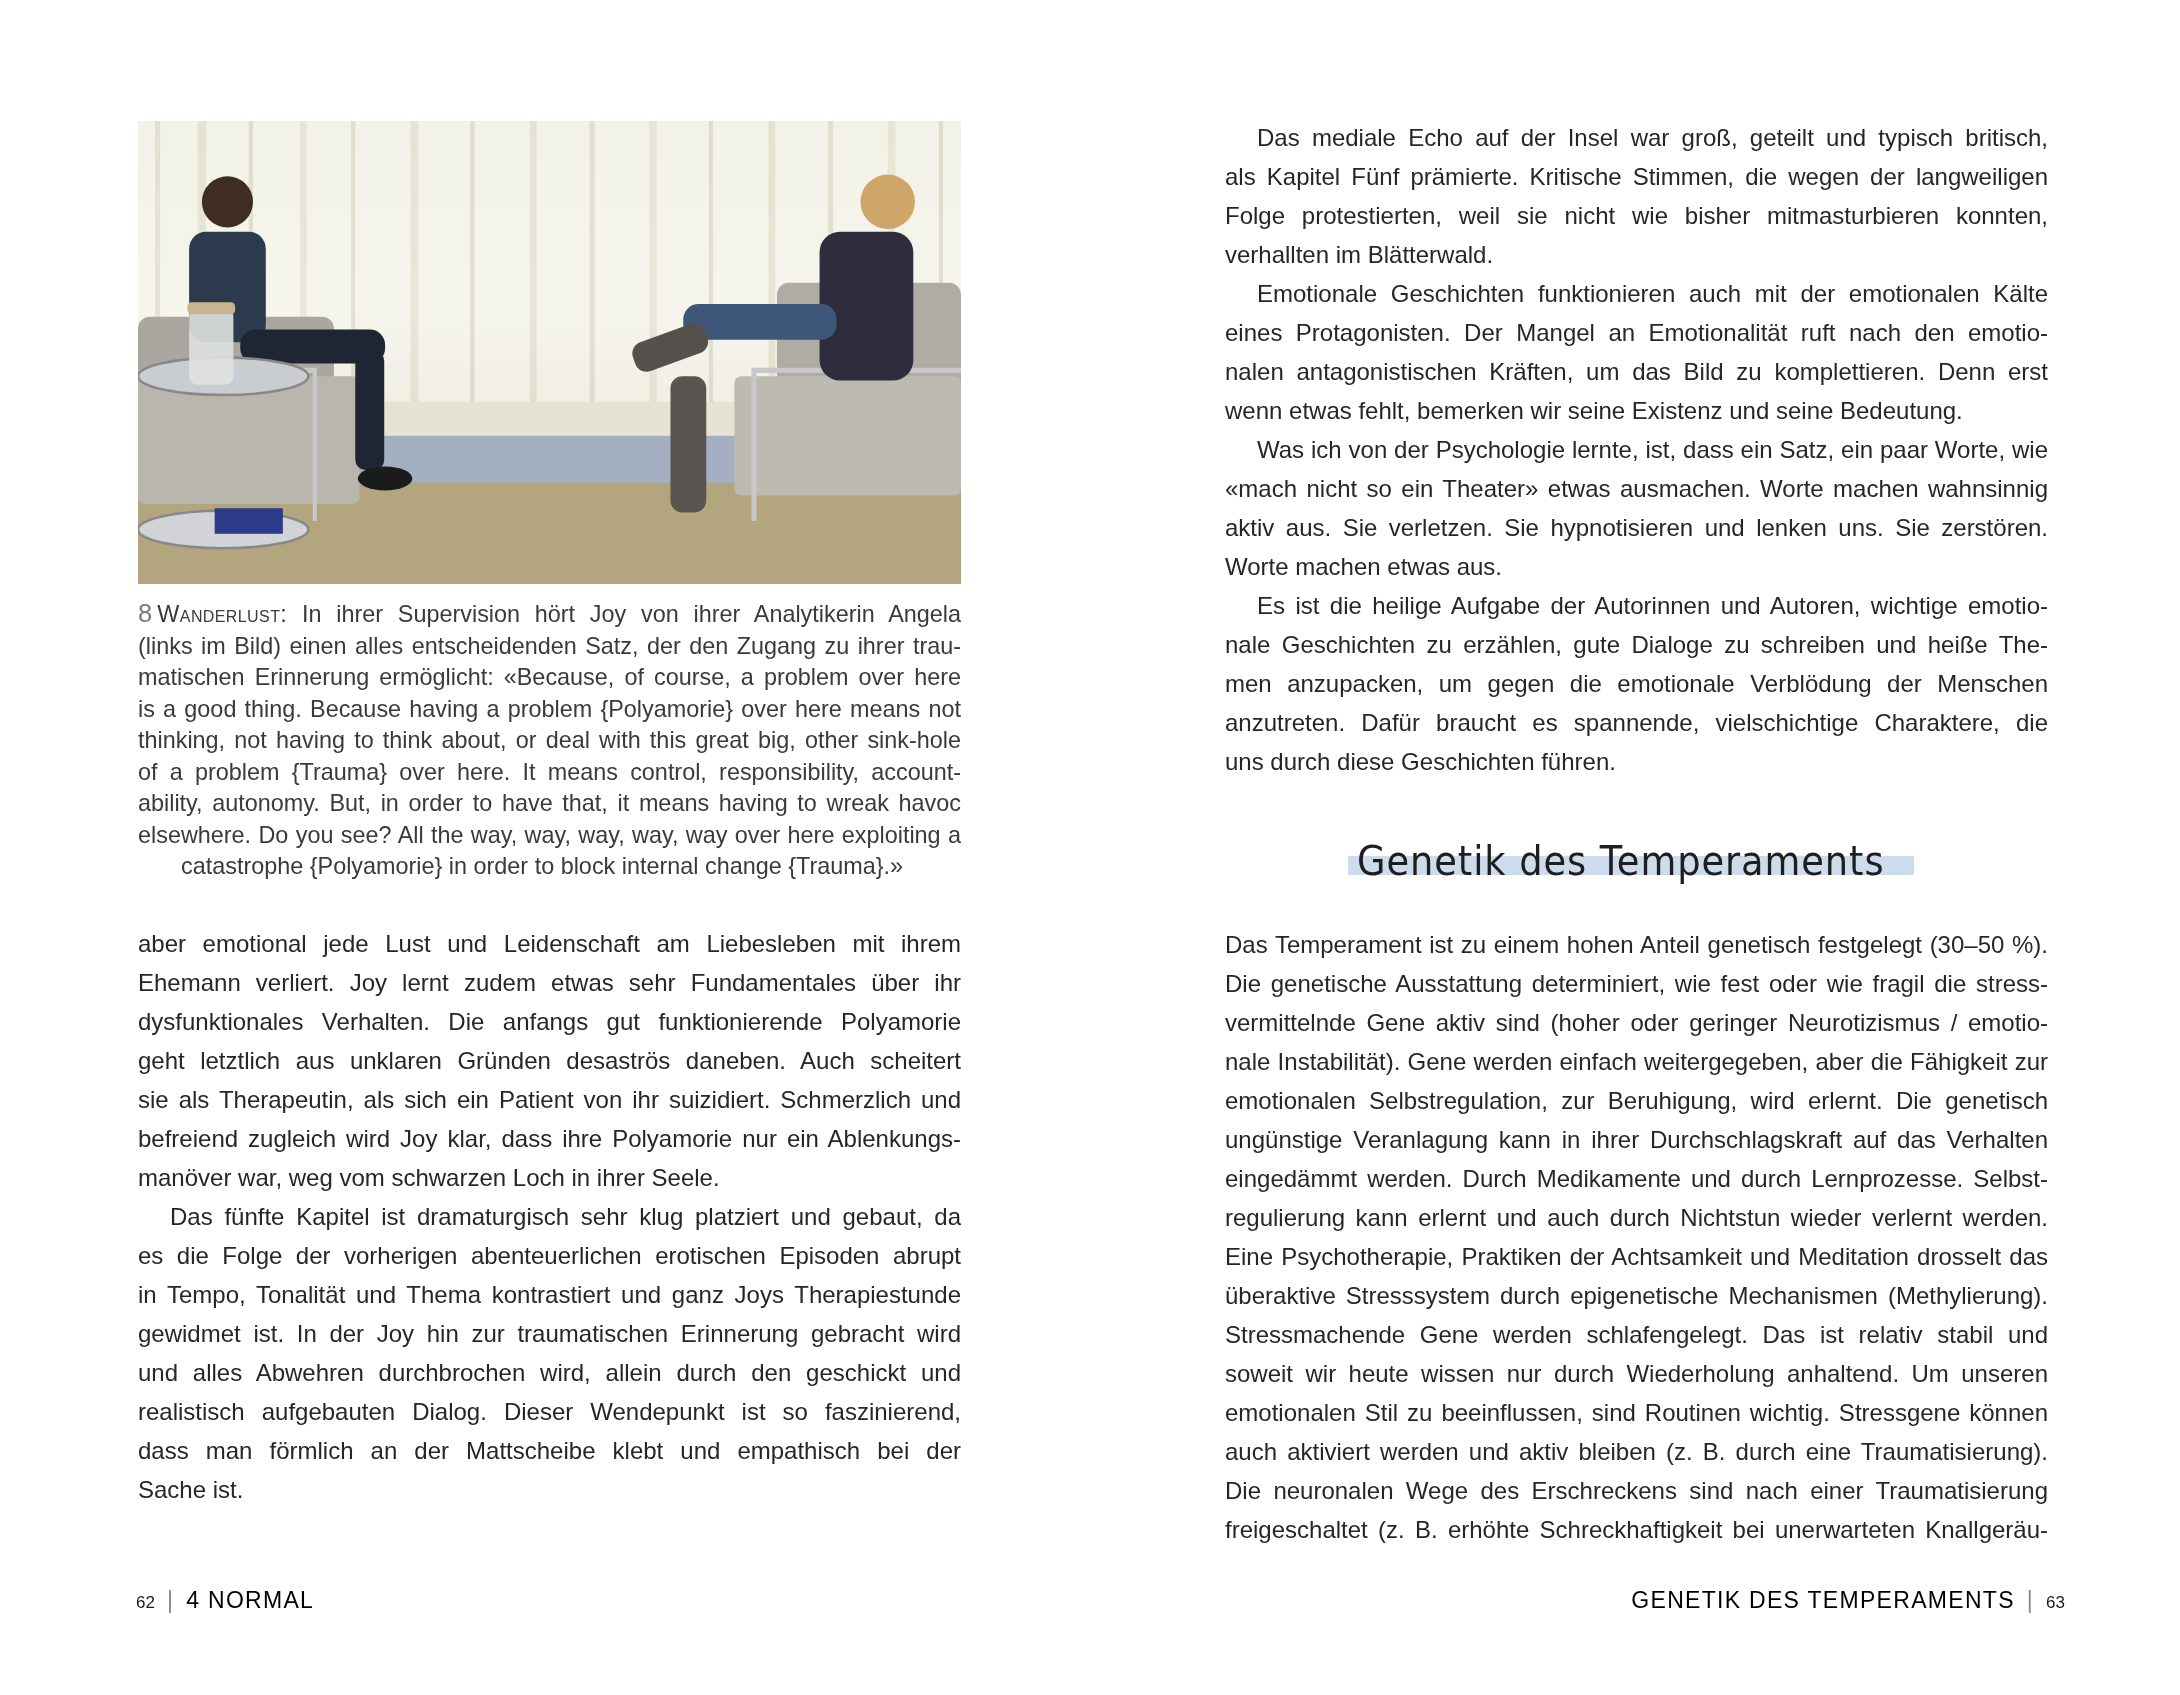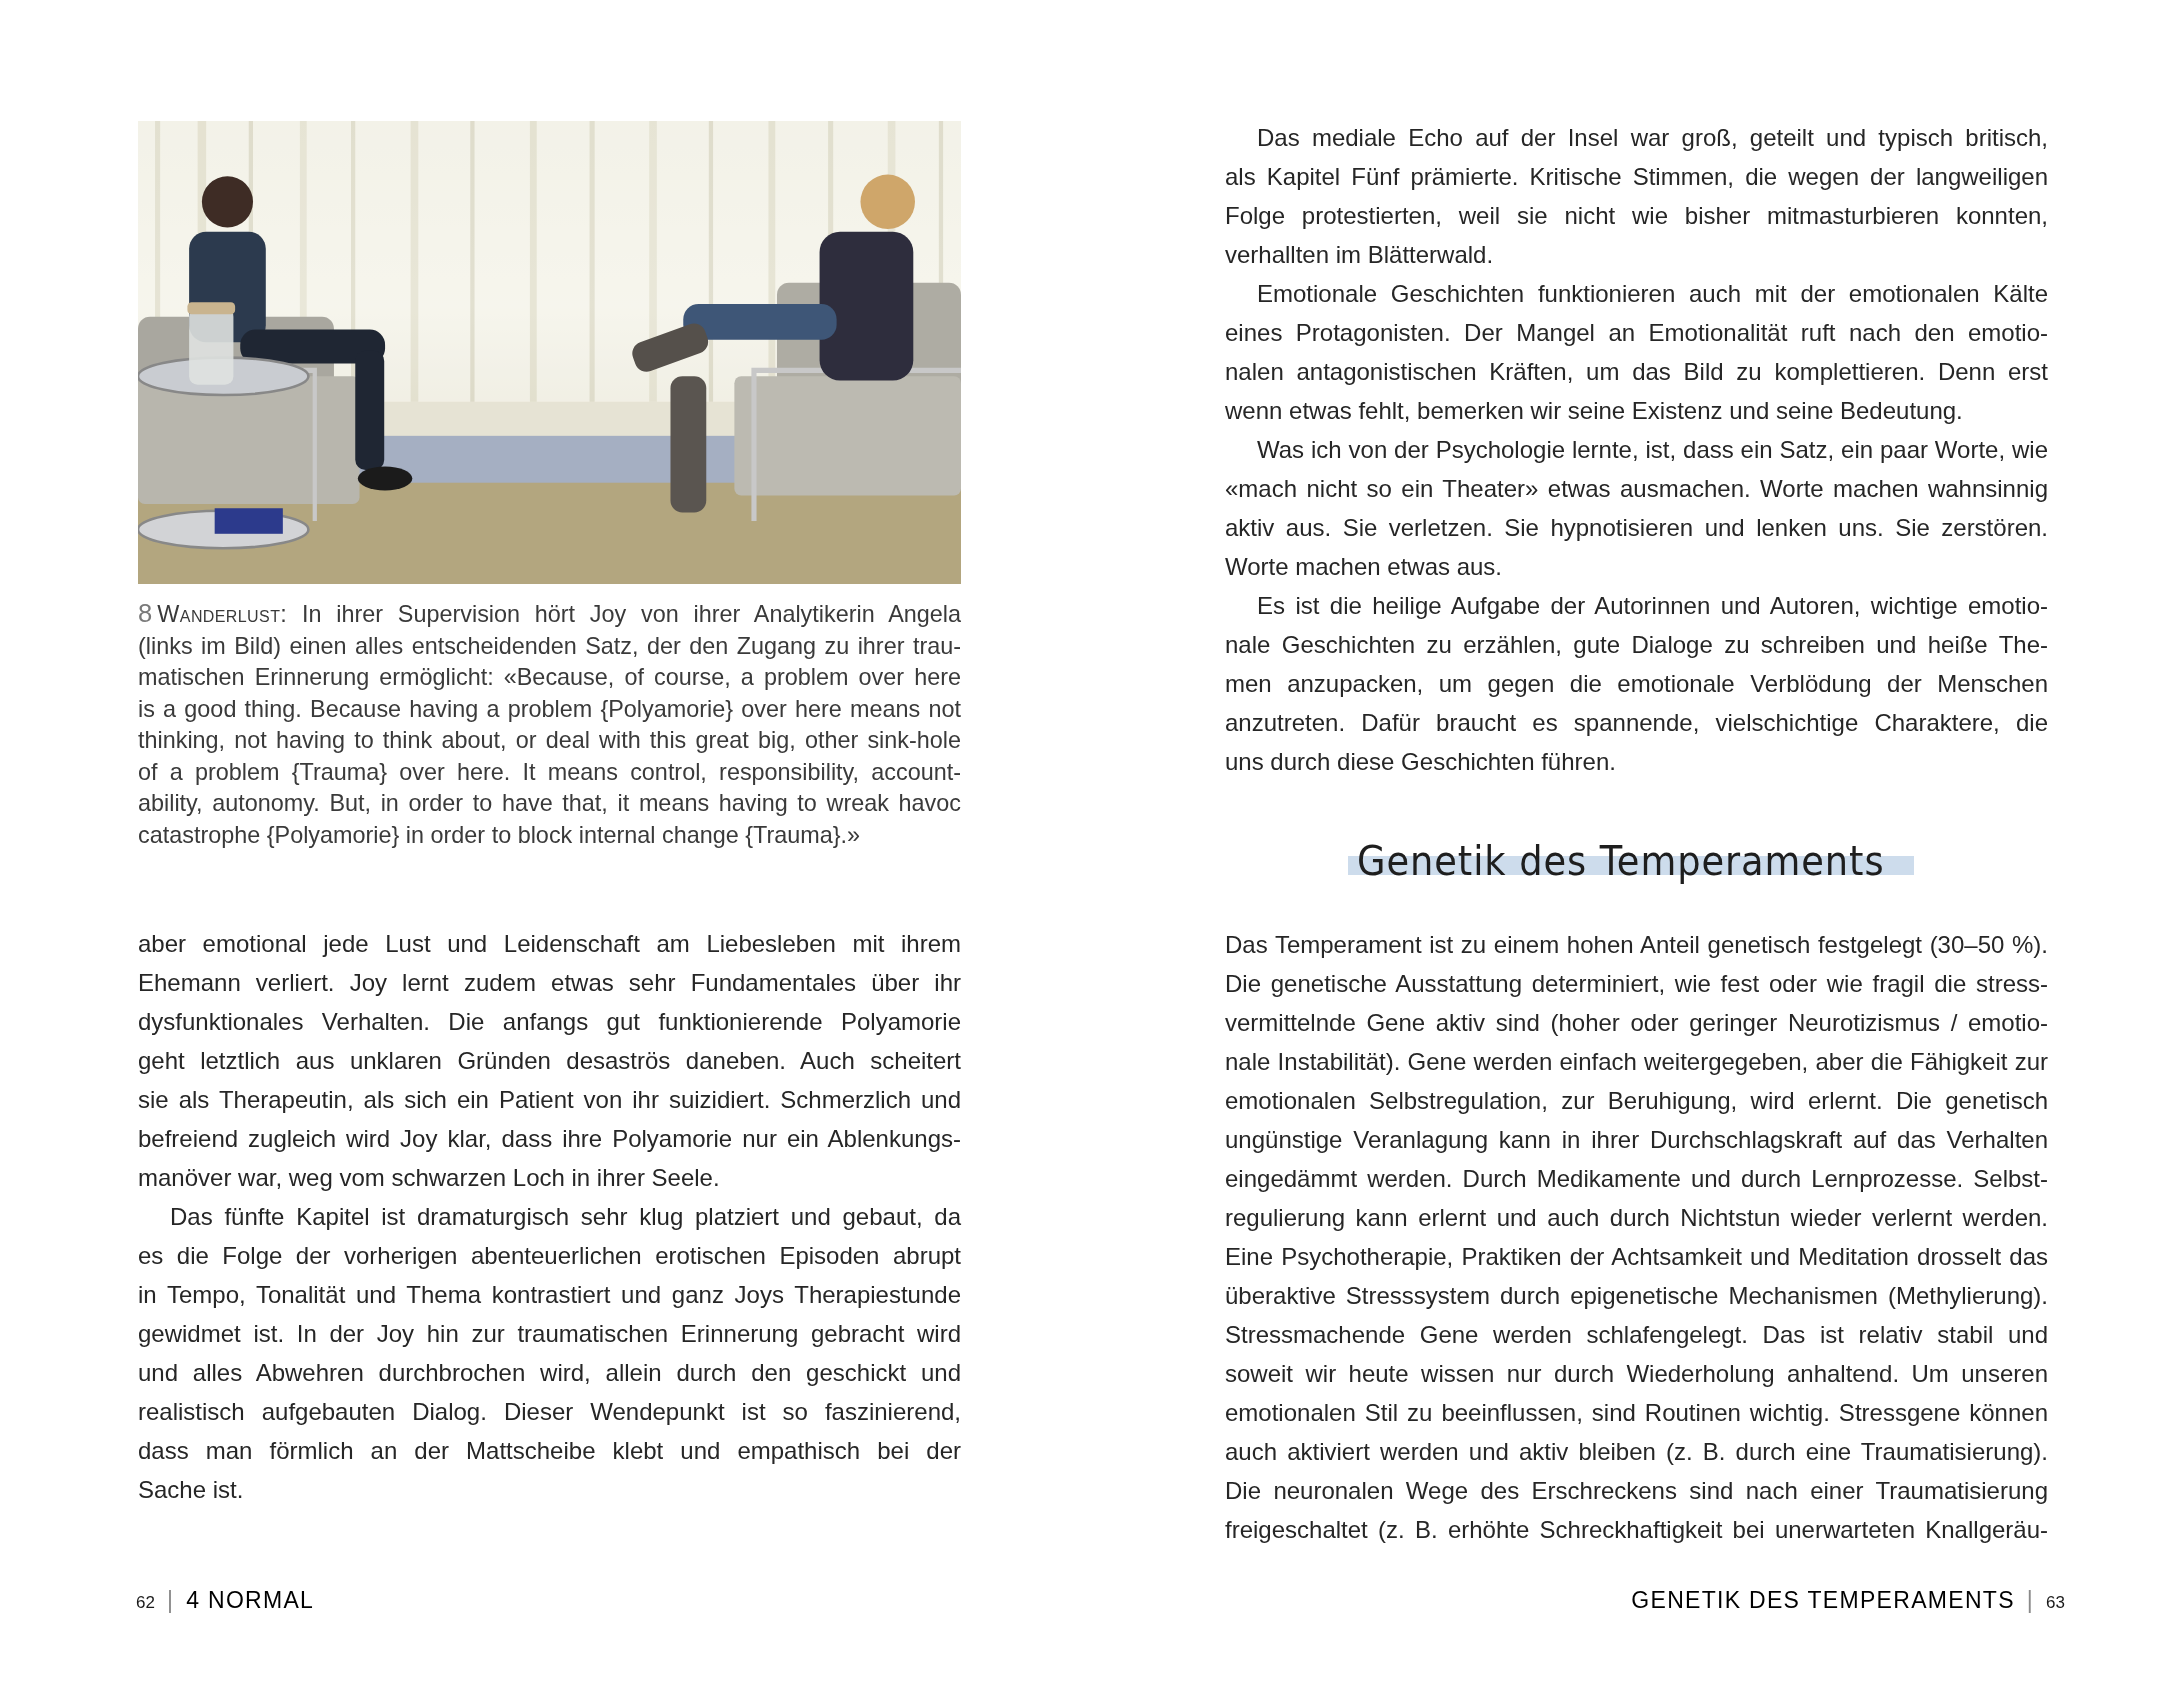--- a/index.html
+++ b/index.html
@@ -10,21 +10,21 @@
 
   
   .photo { position:absolute; left:138px; top:121px; width:823px; height:463px; overflow:hidden;
            background:linear-gradient(#efeee2 0%, #f6f5ec 40%, #e9e7d9 62%, #aeb6c6 64%, #9aa6bb 72%, #c2b592 73%, #a99a73 100%); }
   .photo svg { position:absolute; left:0; top:0; width:823px; height:463px; }
 
   
   .caption { position:absolute; left:138px; top:598px; width:823px; font-size:23.4px; line-height:31.5px;
              color:#3a3a3a; text-align:justify; }
   .caption .line { display:block; white-space:nowrap; text-align:justify; text-align-last:justify; }
-  .caption .line.last { text-align-last:left; }
+  .caption .line.last { text-align-last:left;margin-left:43px; }
   .fig-num { color:#7a7a7a; font-size:25.6px; margin-right:5.1px; }
   .fig-title { font-variant:small-caps; letter-spacing:0.4px; }
 
   
   .body-text { position:absolute; width:823px; font-size:24px; line-height:39px; color:#262626; }
   .body-text .line { display:block; white-space:nowrap; text-align:justify; text-align-last:justify; height:39px; }
   .body-text .line.last { text-align-last:left; }
   .body-text .line.indent { padding-left:32px; }
 
   .left-body { left:138px; top:924px; }
@@ -107,20 +107,21 @@
   </div>
 
   <div class="caption">
     <span class="line"><span class="fig-num">8</span><span class="fig-title">Wanderlust:</span><span> In ihrer Supervision hört Joy von ihrer Analytikerin Angela</span></span>
     <span class="line">(links im Bild) einen alles entscheidenden Satz, der den Zugang zu ihrer trau-</span>
     <span class="line">matischen Erinnerung ermöglicht: «Because, of course, a problem over here</span>
     <span class="line">is a good thing. Because having a problem {Polyamorie} over here means not</span>
     <span class="line">thinking, not having to think about, or deal with this great big, other sink-hole</span>
     <span class="line">of a problem {Trauma} over here. It means control, responsibility, account-</span>
     <span class="line">ability, autonomy. But, in order to have that, it means having to wreak havoc</span>
+    <span class="line">elsewhere. Do you see? All the way, way, way, way, way over here exploiting a</span>
     <span class="line last">catastrophe {Polyamorie} in order to block internal change {Trauma}.»</span>
   </div>
 
   <div class="body-text left-body">
     <span class="line">aber emotional jede Lust und Leidenschaft am Liebesleben mit ihrem</span>
     <span class="line">Ehemann verliert. Joy lernt zudem etwas sehr Fundamentales über ihr</span>
     <span class="line">dysfunktionales Verhalten. Die anfangs gut funktionierende Polyamorie</span>
     <span class="line">geht letztlich aus unklaren Gründen desaströs daneben. Auch scheitert</span>
     <span class="line">sie als Therapeutin, als sich ein Patient von ihr suizidiert. Schmerzlich und</span>
     <span class="line">befreiend zugleich wird Joy klar, dass ihre Polyamorie nur ein Ablenkungs-</span>

